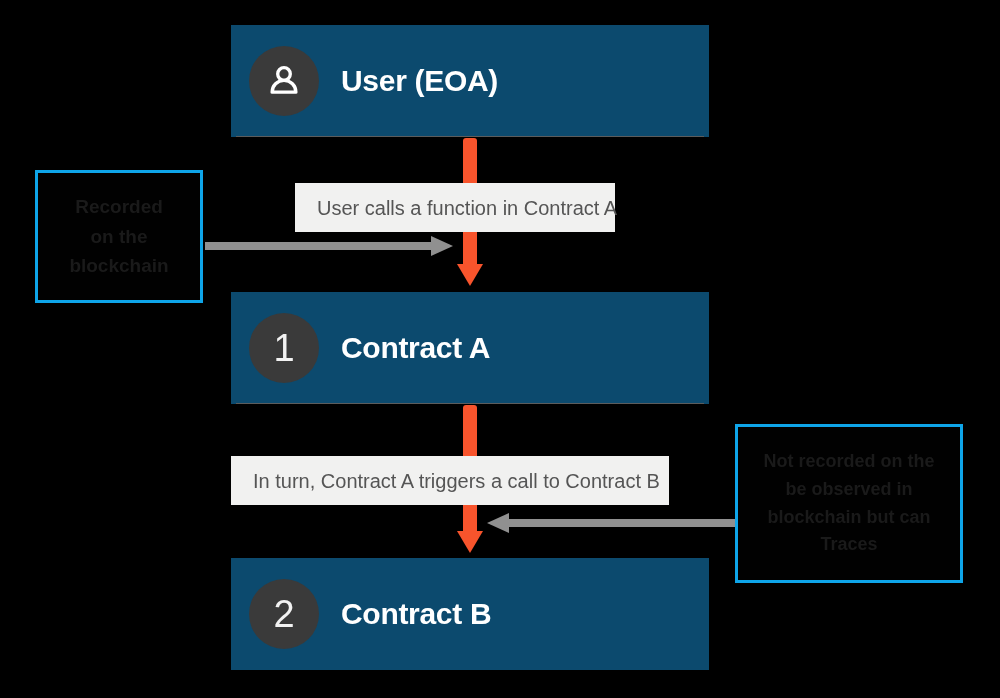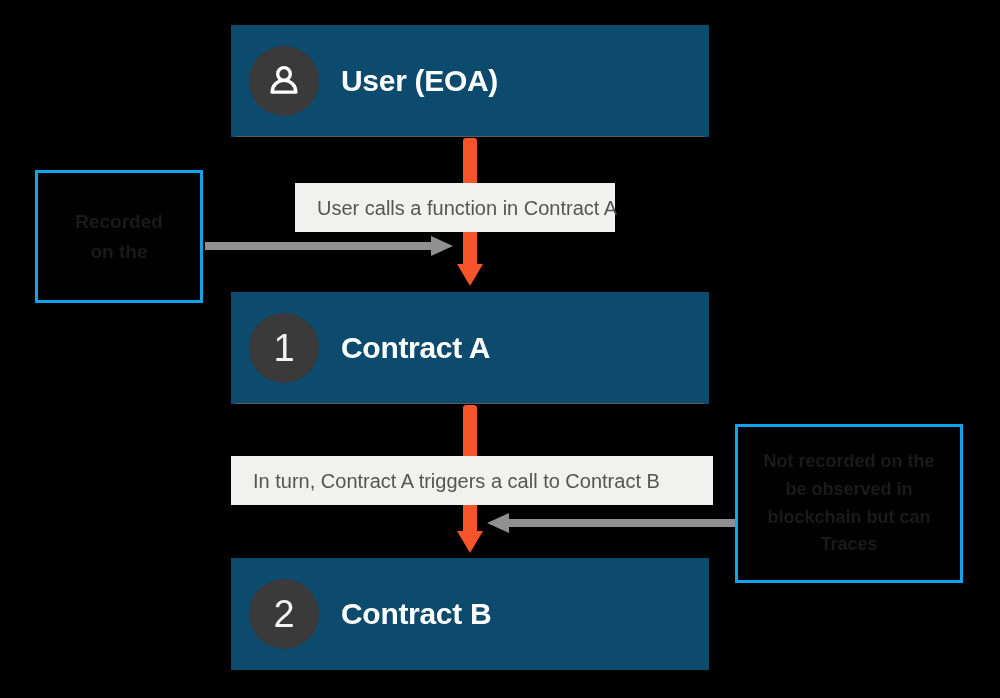--- a/index.html
+++ b/index.html
@@ -82,21 +82,21 @@
     font-size: 20px;
     line-height: 1.2;
     display: flex;
     align-items: center;
     padding: 0 22px;
     height: 49px;
     z-index: 4;
     white-space: nowrap;
   }
   #chip-1 { left: 287px; top: 183px; width: 320px; margin-left: 8px; }
-  #chip-2 { left: 231px; top: 456px; width: 482px; }
+  #chip-2 { left: 231px; top: 456px; width: 438px; }
 
   
   .v-arrow {
     position: absolute;
     left: 463px;
     width: 14px;
     z-index: 2;
   }
   .v-arrow .shaft {
     position: absolute;
@@ -236,20 +236,21 @@
   </div>
 
   <div class="h-arrow" id="h-arrow-right">
     <div class="shaft"></div>
     <div class="head"></div>
   </div>
 
   <div class="annotation" id="annot-left">
     <span class="line">Recorded</span>
     <span class="line">on the</span>
+    <span class="line">blockchain</span>
   </div>
 
   <div class="annotation" id="annot-right">
     <span class="line">Not recorded on the</span>
     <span class="line">be observed in</span>
     <span class="line">blockchain but can</span>
     <span class="line">Traces</span>
   </div>
 
 </div>

